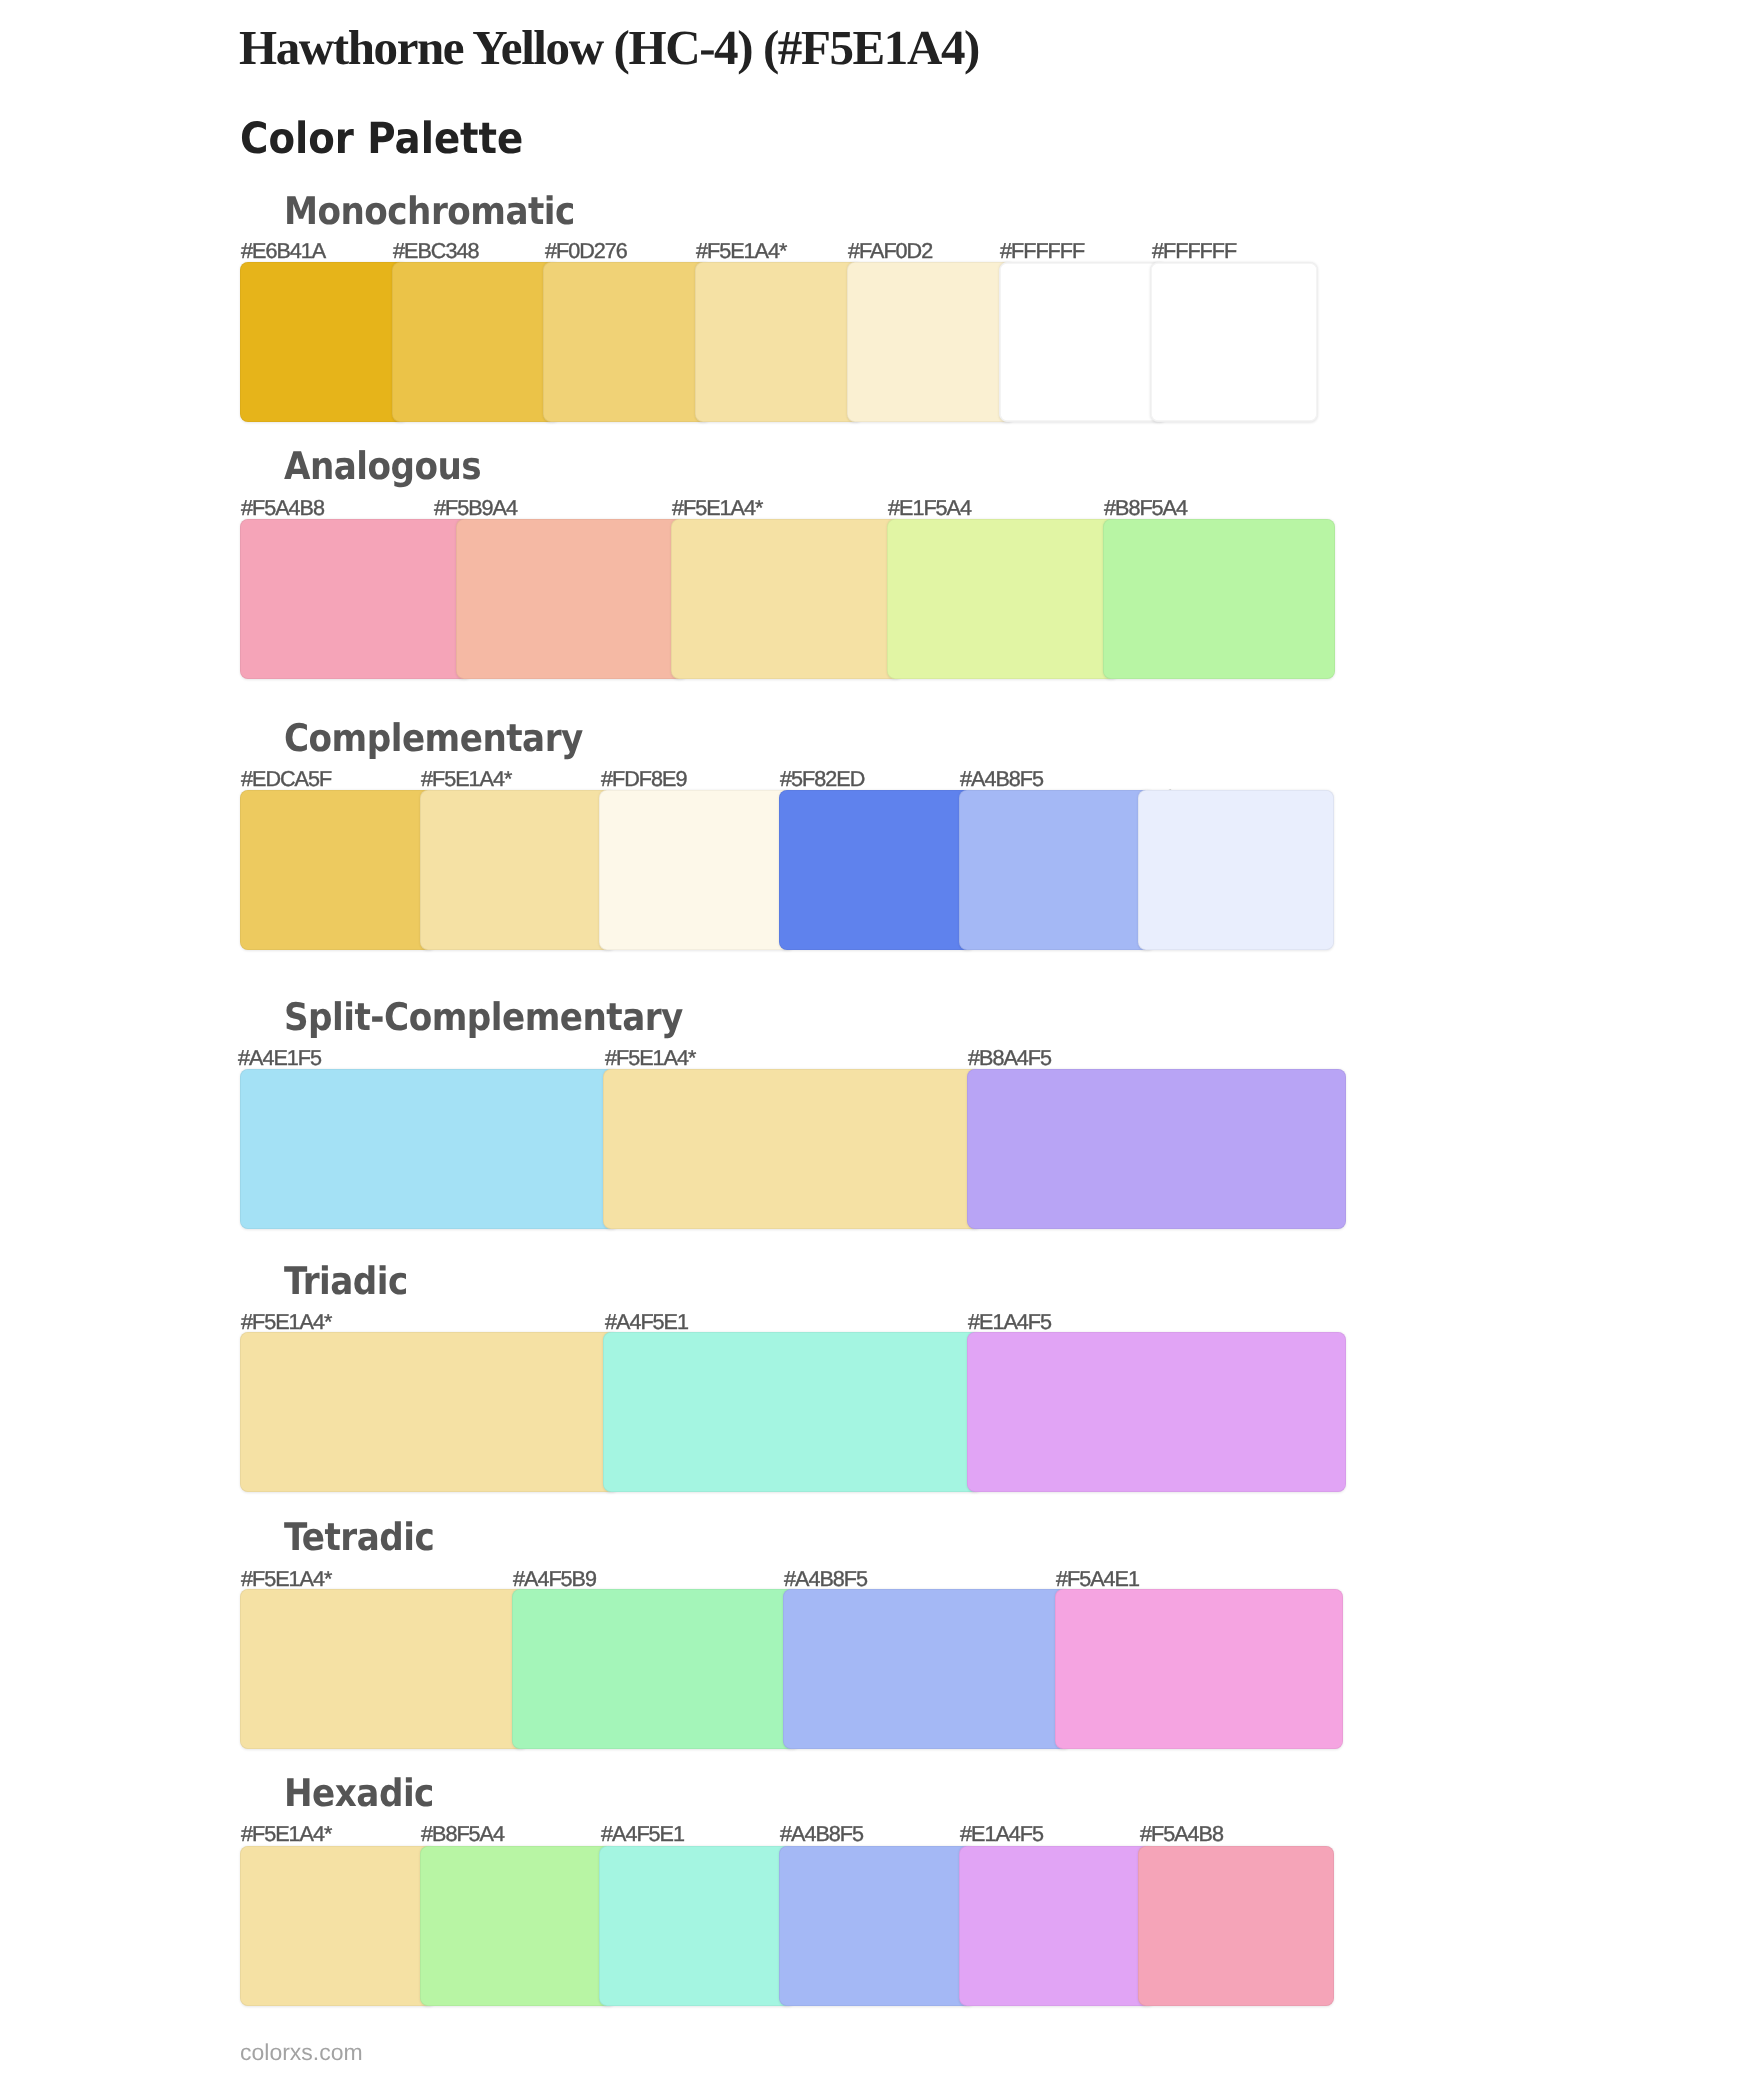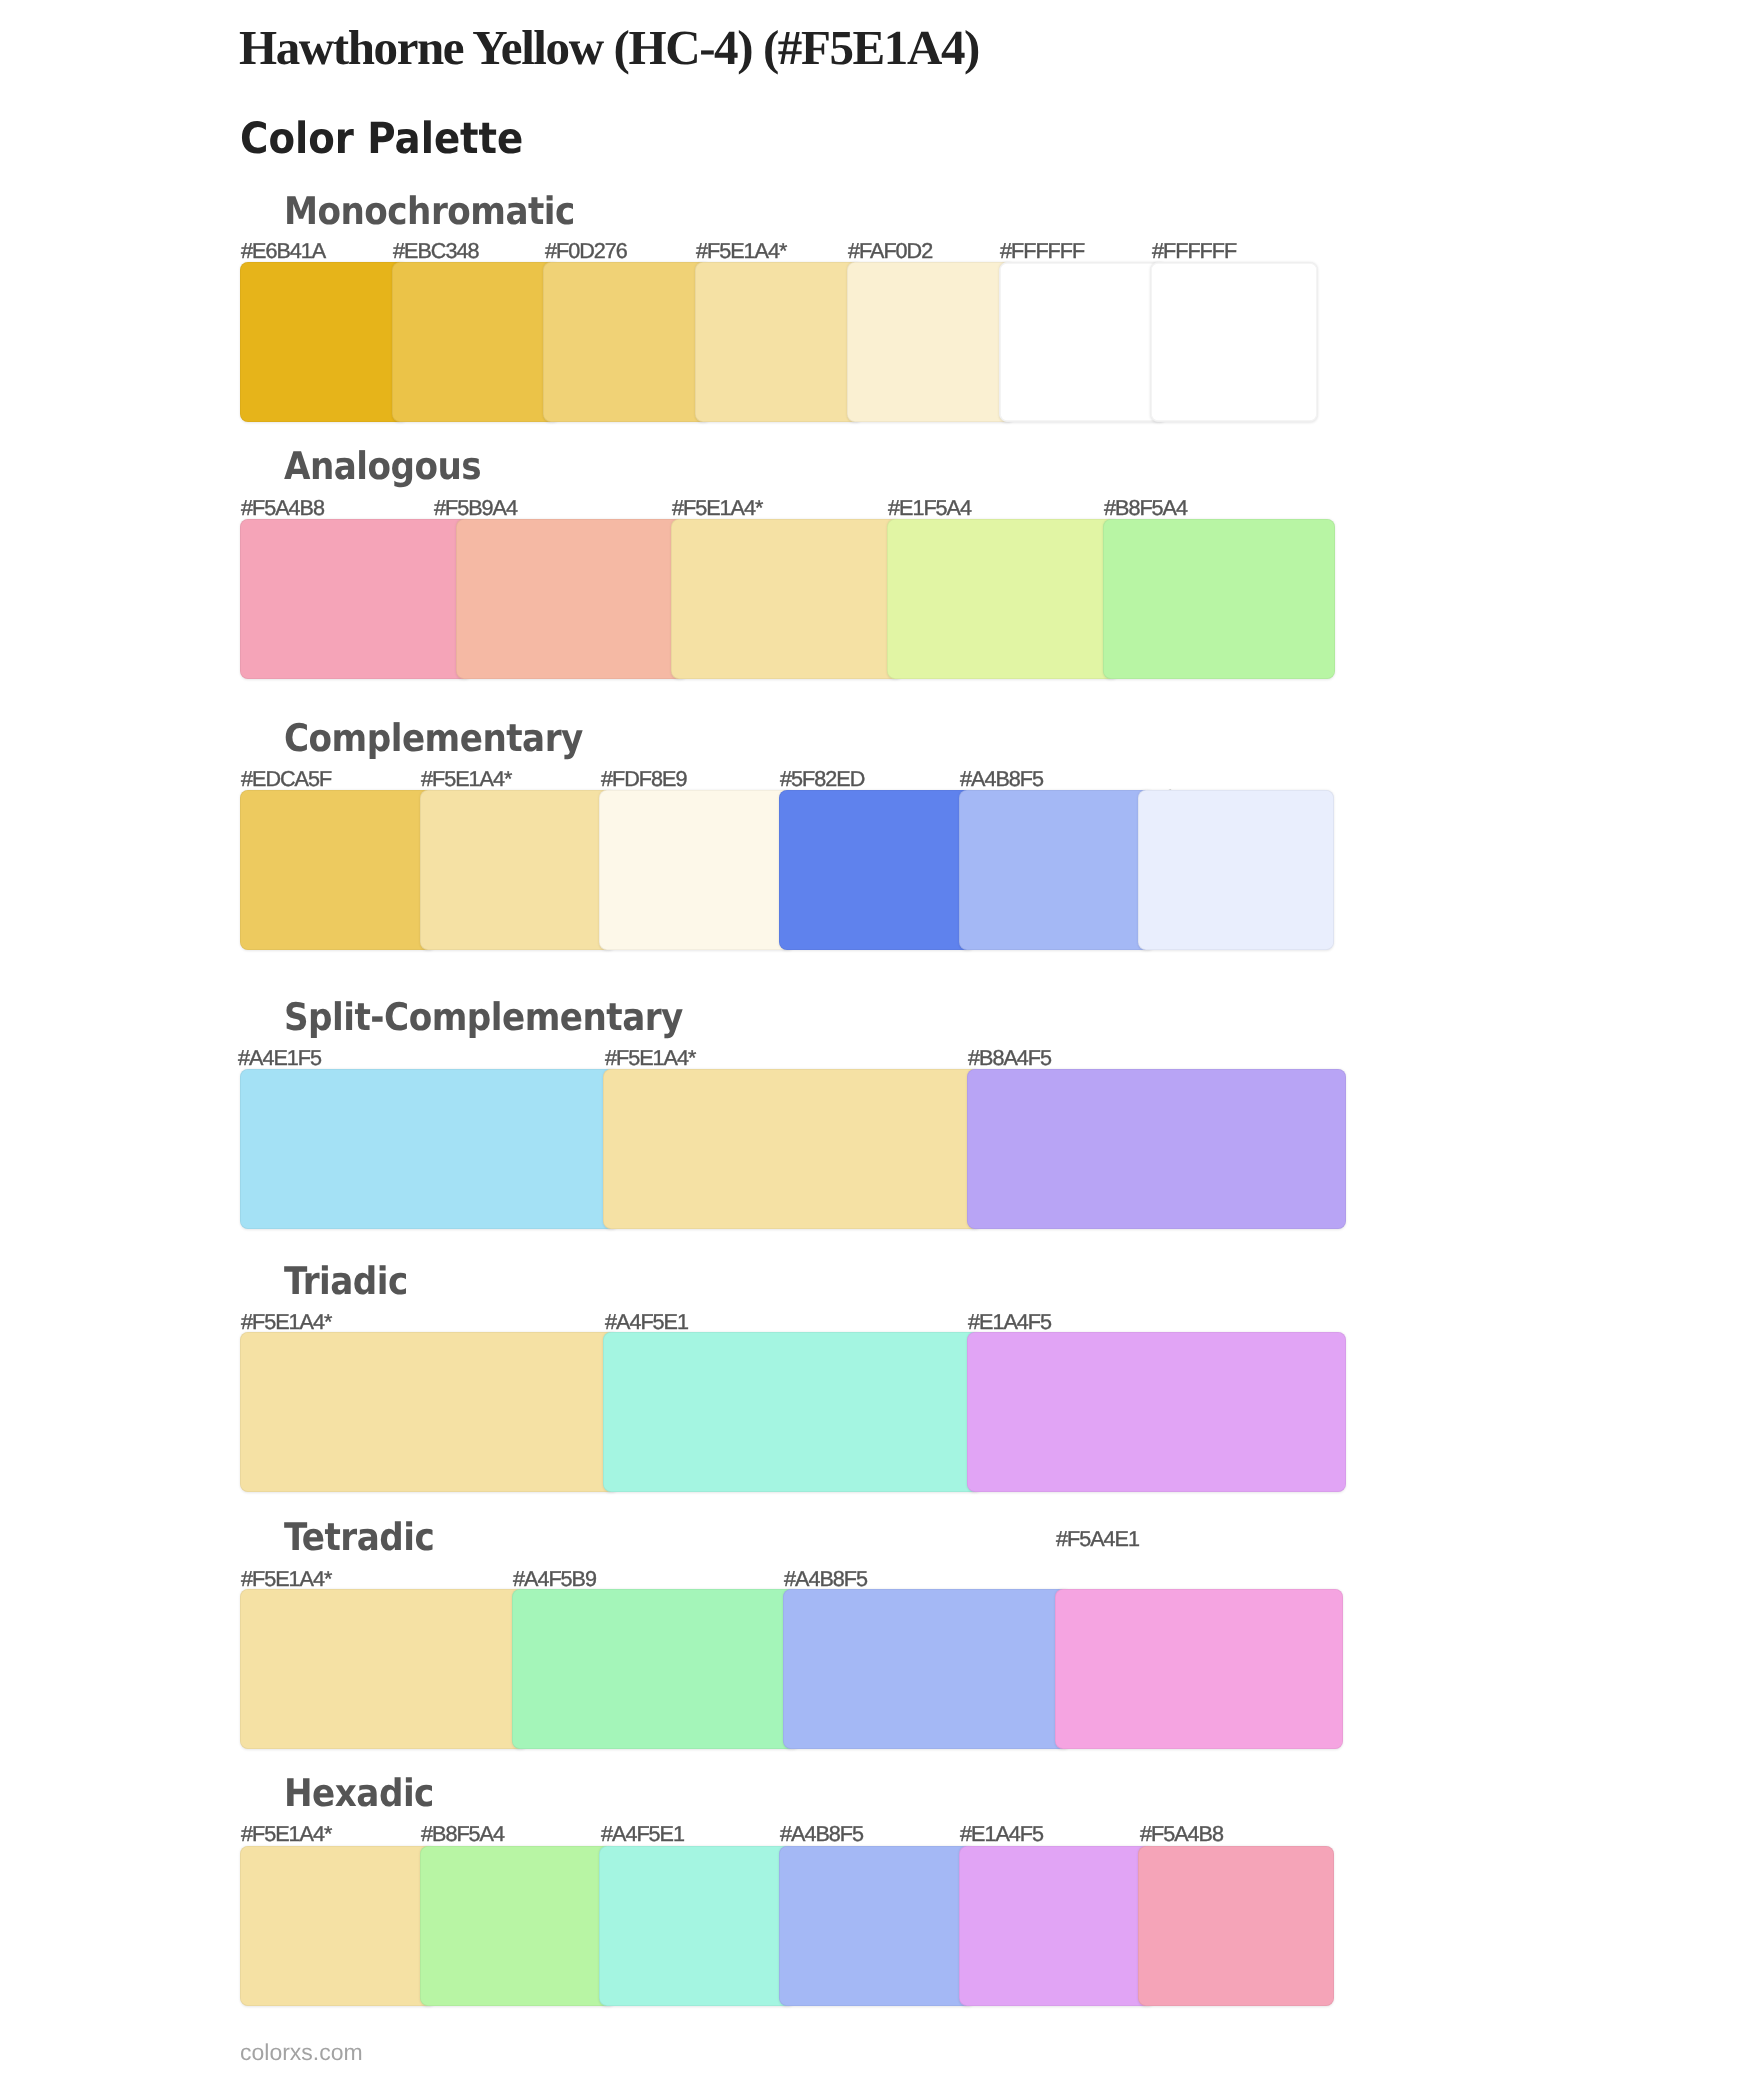--- a/index.html
+++ b/index.html
@@ -191,21 +191,21 @@
       <div class="swatch" style="left: 363px; width: 379px; z-index: 2; background: rgb(164, 245, 225);" title="#A4F5E1"></div>
       <div class="swatch" style="left: 727px; width: 379px; z-index: 3; background: rgb(225, 164, 245);" title="#E1A4F5"></div>
     </div>
   </section>
   <section class="palette-section">
     <h2 class="section-heading" style="top:1518px">Tetradic</h2>
     <div class="label-row">
       <span class="swatch-label" style="left:241px;top:1568px">#F5E1A4*</span>
       <span class="swatch-label" style="left:513px;top:1568px">#A4F5B9</span>
       <span class="swatch-label" style="left:784px;top:1568px">#A4B8F5</span>
-      <span class="swatch-label" style="left:1056px;top:1528px">#F5A4E1</span>
+      <span class="swatch-label" style="left:1056px;top:1568px">#F5A4E1</span>
     </div>
     <div class="swatch-row" style="top:1589px">
       <div class="swatch" style="left: 0px; width: 288px; z-index: 1; background: rgb(245, 225, 164);" title="#F5E1A4*"></div>
       <div class="swatch" style="left: 272px; width: 288px; z-index: 2; background: rgb(164, 245, 185);" title="#A4F5B9"></div>
       <div class="swatch" style="left: 543px; width: 288px; z-index: 3; background: rgb(164, 184, 245);" title="#A4B8F5"></div>
       <div class="swatch" style="left: 815px; width: 288px; z-index: 4; background: rgb(245, 164, 225);" title="#F5A4E1"></div>
     </div>
   </section>
   <section class="palette-section">
     <h2 class="section-heading" style="top:1774px">Hexadic</h2>

